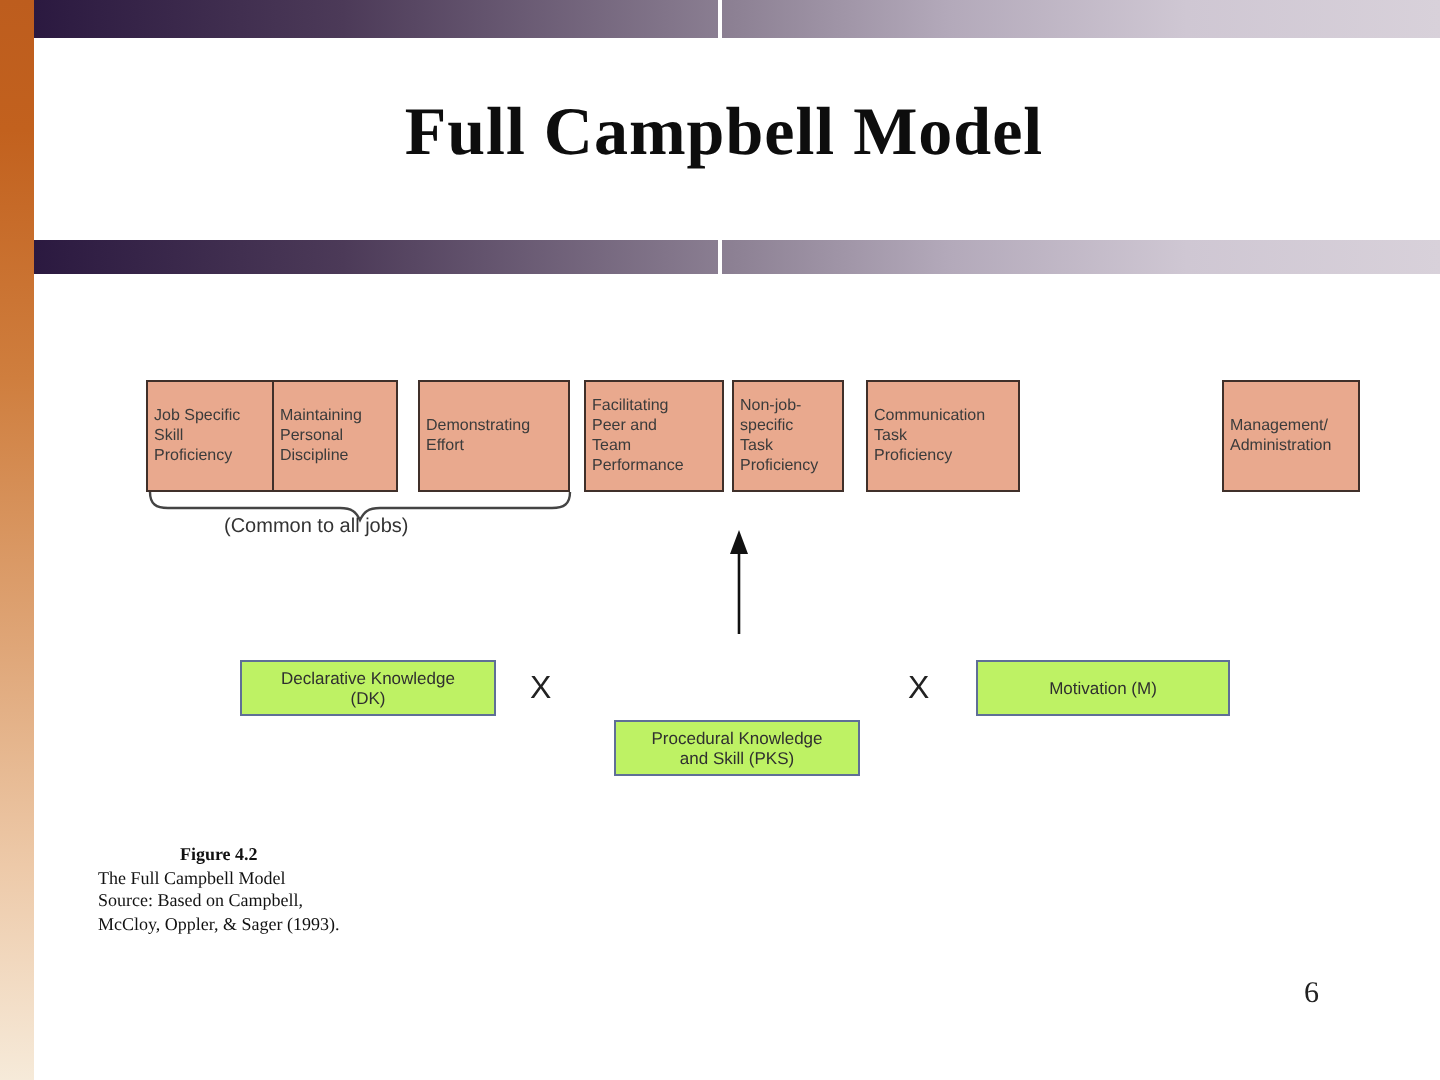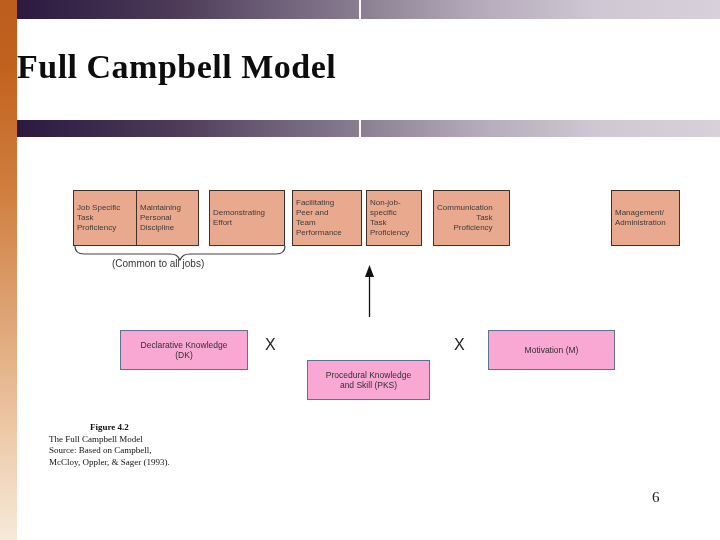--- a/index.html
+++ b/index.html
@@ -12,32 +12,32 @@
     background:linear-gradient(to bottom,#bd5d1e 0%,#c2611e 12%,#cf7e3e 35%,#dfa678 60%,#edc9a8 80%,#f6ead9 100%);}
 
   
   .bar{position:absolute;left:17px;width:703px;
     background:linear-gradient(to right,#2b1940 0%,#4c3a58 22%,#8d8194 50%,#b3a9ba 65%,#cfc7d3 82%,#d8d1da 100%);}
   .bar-top{top:0;height:19px;}
   .bar-under-title{top:120px;height:17px;}
   .bar-line{position:absolute;left:342px;top:0;bottom:0;width:2px;background:#ffffff;}
 
   .title{position:absolute;left:17px;top:48px;width:690px;margin:0;
-    font-family:"Liberation Serif",serif;font-weight:bold;
+    text-align:center;font-family:"Liberation Serif",serif;font-weight:bold;
     font-size:34px;color:#0d0d0d;letter-spacing:.5px;}
 
   
   .pbox{position:absolute;top:190px;height:56px;background:#e9a98e;
     border:1.5px solid #40302a;box-sizing:border-box;
     display:flex;align-items:center;}
   .pbox span{display:block;padding:2px 3px;font-size:8px;line-height:10px;
     color:#3b3b3b;white-space:pre-line;}
 
   
-  .dbox{position:absolute;top:330px;height:40px;background:#f9a8d4;
+  .dbox{position:absolute;top:330px;height:28px;background:#bef264;
     border:1.5px solid #5f6f96;box-sizing:border-box;
     display:flex;align-items:center;justify-content:center;text-align:center;}
   .dbox span{font-size:8.5px;line-height:10px;color:#2f2f2f;white-space:pre-line;}
 
   .xsym{position:absolute;top:336px;font-size:16px;color:#222;font-family:"Liberation Sans",sans-serif;}
 
   .brace-note{position:absolute;left:112px;top:258px;font-size:10px;color:#333;}
 
   .svg-abs{position:absolute;}
 
@@ -60,21 +60,21 @@
   </div>
 
   <h1 class="title">Full Campbell Model</h1>
 
   <div class="bar bar-under-title">
     <div class="bar-line"></div>
   </div>
 
   <div class="pbox" style="left:73px;width:64px;">
       <span>Job Specific
-Task
+Skill
 Proficiency</span>
     </div>
   <div class="pbox" style="left:136px;width:63px;">
       <span>Maintaining
 Personal
 Discipline</span>
     </div>
   <div class="pbox" style="left:209px;width:76px;">
       <span>Demonstrating
 Effort</span>
@@ -84,21 +84,21 @@
 Peer and
 Team
 Performance</span>
     </div>
   <div class="pbox" style="left:366px;width:56px;">
       <span>Non-job-
 specific
 Task
 Proficiency</span>
     </div>
-  <div class="pbox" style="left:433px;width:77px;text-align:right;">
+  <div class="pbox" style="left:433px;width:77px;">
       <span>Communication
 Task
 Proficiency</span>
     </div>
   <div class="pbox" style="left:611px;width:69px;">
       <span>Management/
 Administration</span>
     </div>
 
   <svg class="svg-abs" style="left:70px;top:242px;" width="222" height="22" viewBox="0 0 222 22">

